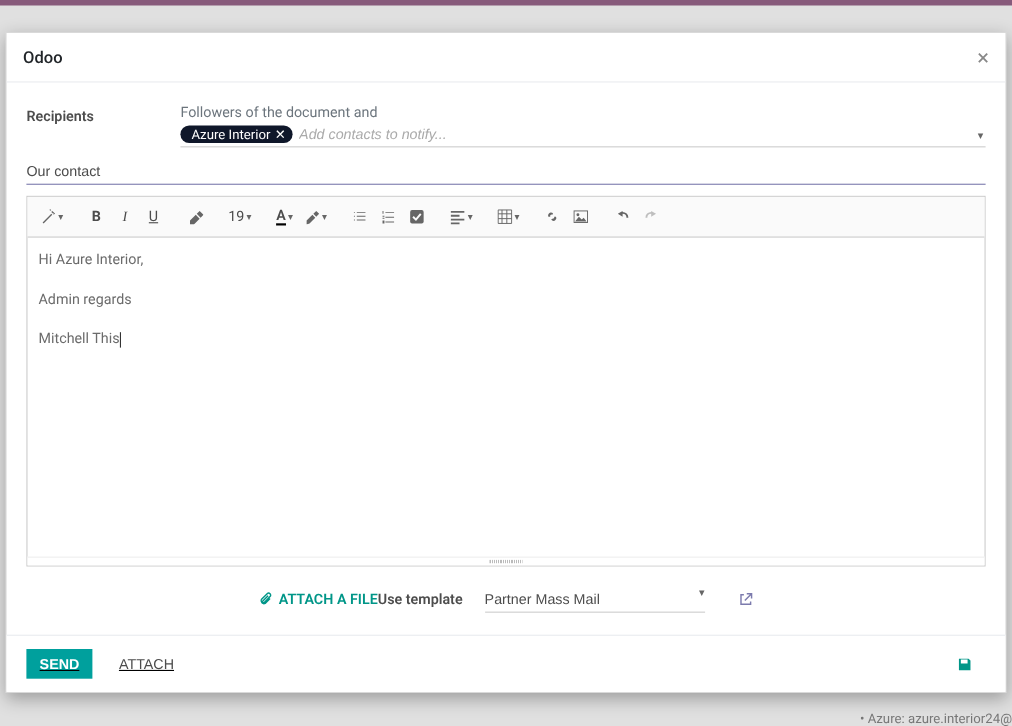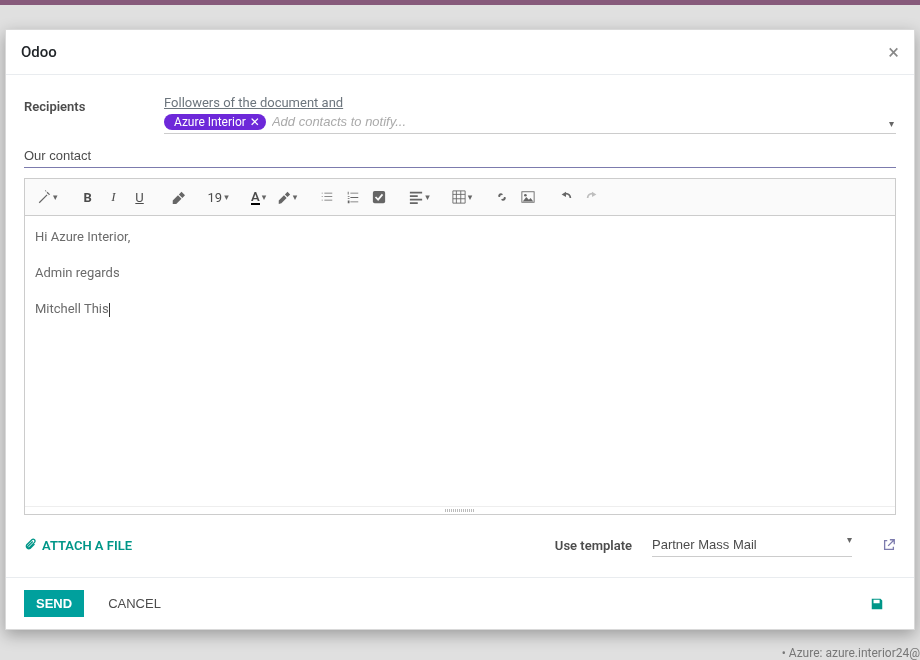--- a/index.html
+++ b/index.html
@@ -76,33 +76,32 @@
     padding-top: 4px;
   }
   .form-field {
     flex: 1;
     position: relative;
   }
   .recipients-line {
     font-size: 13px;
     color: #6c757d;
     margin-bottom: 2px;
-    text-decoration: underline;
   }
   .tag-input-wrap {
     display: flex;
     align-items: center;
     border-bottom: 1px solid #ccc;
     padding-bottom: 2px;
     position: relative;
   }
   .tag {
     display: inline-flex;
     align-items: center;
-    background: #6d28d9;
+    background: #0f172a;
     color: #fff;
     border-radius: 10px;
     padding: 1px 6px 1px 10px;
     font-size: 12px;
     margin-right: 6px;
   }
   .tag-remove {
     margin-left: 4px;
     font-size: 12px;
     cursor: pointer;
@@ -194,21 +193,21 @@
     align-items: center;
     cursor: ns-resize;
   }
   .editor-resize-handle {
     width: 30px;
     height: 3px;
     background: repeating-linear-gradient(90deg, #bbb, #bbb 1px, transparent 1px, transparent 2px);
   }
   .below-editor {
     display: flex;
-    justify-content: space-between;
+    justify-content: center;
     align-items: center;
     padding: 18px 0 10px 0;
   }
   .attach-link {
     color: #009688;
     font-size: 13px;
     font-weight: 600;
     cursor: pointer;
     display: inline-flex;
     align-items: center;
@@ -247,20 +246,21 @@
     cursor: pointer;
     margin-left: 10px;
   }
   .modal-footer {
     border-top: 1px solid #e9ecef;
     padding: 12px 18px;
     display: flex;
     justify-content: space-between;
     align-items: center;
     background: #fff;
+    text-decoration: underline;
   }
   .footer-left { display: flex; align-items: center; gap: 12px; }
   .btn {
     padding: 6px 12px;
     font-size: 13px;
     cursor: pointer;
     border: none;
     display: inline-flex;
     align-items: center;
     gap: 4px;
@@ -452,21 +452,21 @@
             </svg>
         </span>
       </div>
     </div>
 
   </div>
 
   <div class="modal-footer">
     <div class="footer-left">
       <button class="btn btn-primary">SEND</button>
-      <button class="btn btn-link">CANCEL</button>
+      <button class="btn btn-link">ATTACH</button>
     </div>
     <button class="btn btn-save-template">
       <svg width="14" height="14" viewBox="0 0 16 16">
           <path fill="#009688" d="M2 2h10l2 2v10H2zM4 3v4h7V3zM4 9h8v4H4z"></path>
         </svg>
     </button>
   </div>
 
 </div>
 

